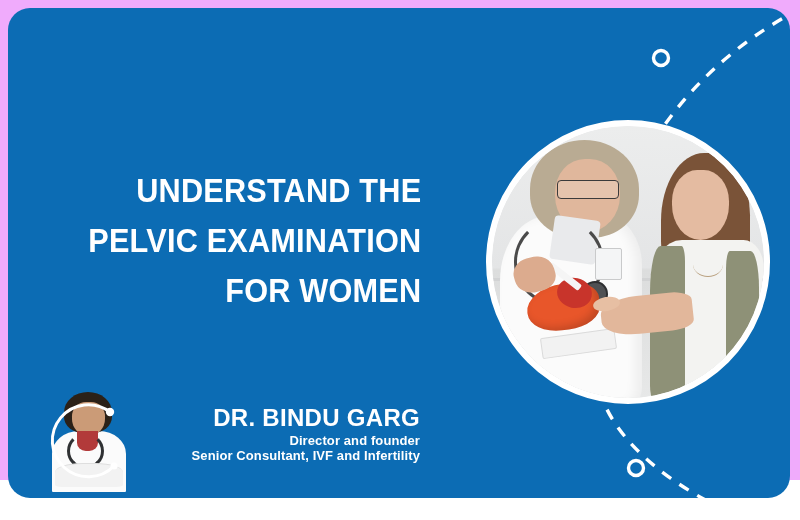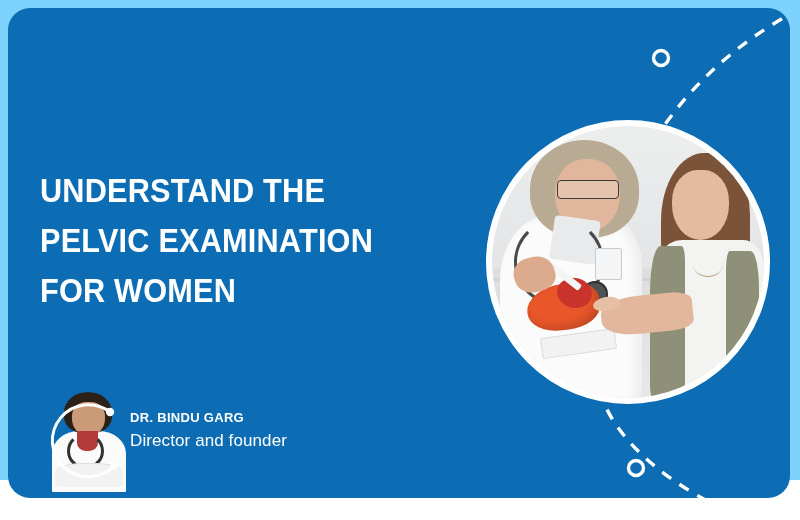--- a/index.html
+++ b/index.html
@@ -11,21 +11,22 @@
     width: 800px;
     height: 520px;
     overflow: hidden;
     font-family: "Liberation Sans", sans-serif;
   }
 
   #banner {
     position: relative;
     width: 800px;
     height: 480px;
-    background: #7dd3fc;
+    background: #f0abfc;
+    text-align: right;
   }
 
   
   .card {
     position: absolute;
     left: 8px;
     top: 8px;
     width: 782px;
     height: 490px;
     background: #0c6cb4;
@@ -344,34 +345,34 @@
   .author-text {
     position: absolute;
     left: 92px;
     top: 18px;
     width: 290px;
   }
   .author-name {
     color: #ffffff;
     font-family: "Liberation Sans", sans-serif;
     font-weight: 700;
-    font-size: 13px;
+    font-size: 24px;
     line-height: 24px;
     letter-spacing: 0.3px;
     white-space: nowrap;
   }
   .author-cred {
     margin-top: 4px;
   }
   .cred-line {
     display: block;
     color: #ffffff;
     font-family: "Liberation Sans", sans-serif;
-    font-weight: 400;
-    font-size: 17px;
+    font-weight: 700;
+    font-size: 13px;
     line-height: 14.5px;
     letter-spacing: 0.1px;
     white-space: nowrap;
   }
 </style>
 </head>
 <body>
 
 <div id="banner">
 
@@ -438,19 +439,20 @@
           <path d="M 72 16 A 36 36 0 1 0 76 70" fill="none" stroke="#ffffff" stroke-width="3" stroke-linecap="round"></path>
           <circle cx="72" cy="16" r="4.2" fill="#ffffff"></circle>
           <circle cx="76" cy="70" r="3.6" fill="#ffffff"></circle>
         </svg>
       </div>
 
       <div class="author-text">
         <div class="author-name">DR. BINDU GARG</div>
         <div class="author-cred">
           <span class="cred-line">Director and founder</span>
+          <span class="cred-line">Senior Consultant, IVF and Infertility</span>
         </div>
       </div>
 
     </div>
 
   </div>
 </div>
 
 </body></html>

